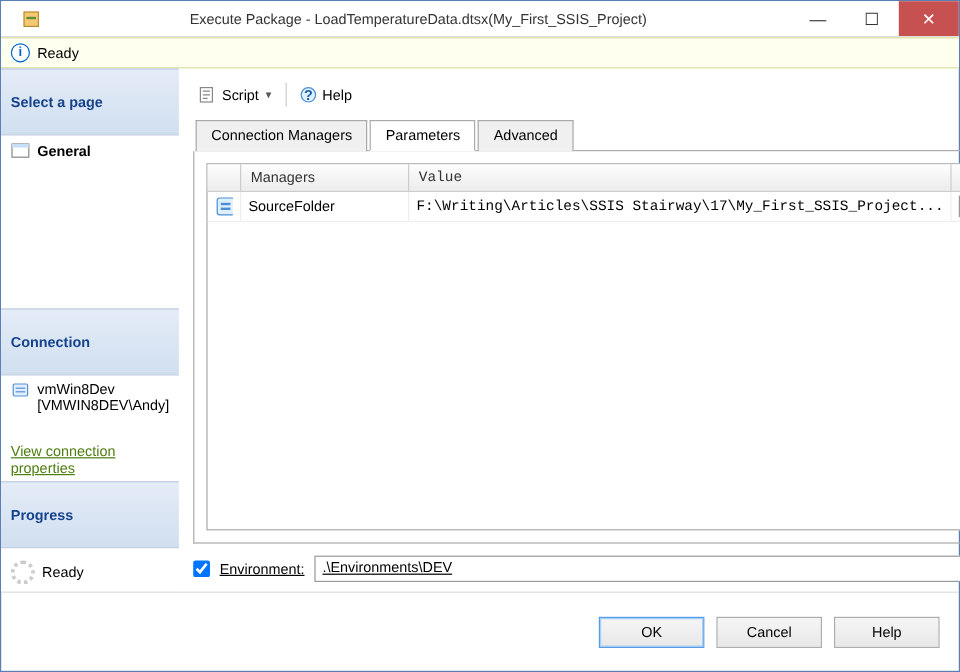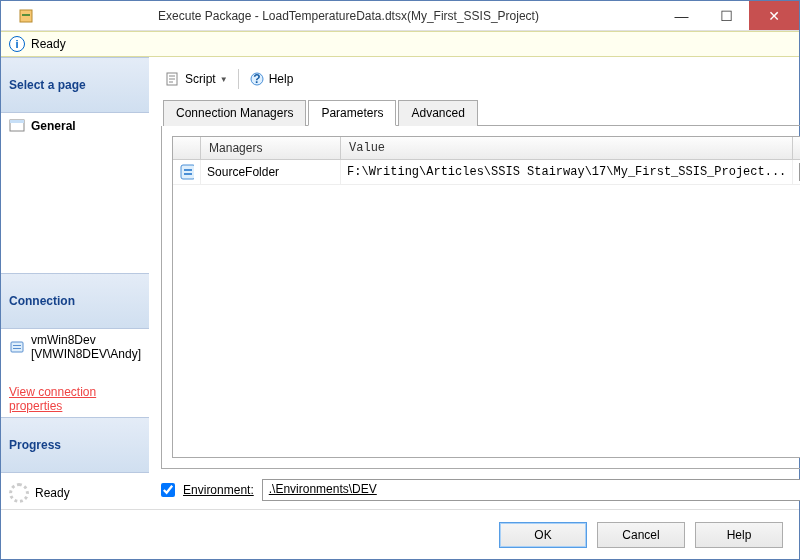--- a/index.html
+++ b/index.html
@@ -19,22 +19,22 @@
   
   .body { flex: 1; display: flex; }
   
   .sidebar { width: 210px; background: #f0f0f0; display: flex; flex-direction: column; }
   .section-header { background: linear-gradient(#e4ecf7, #d0dff0); border: 1px solid #b8c8e0; border-left: none; border-right: none; padding: 20px 8px; font-weight: bold; color: #15428b; }
   .section-body { background: #fff; padding: 4px 8px; flex-shrink: 0; }
   .sidebar .general-body { flex: 1; }
   .page-item { display: flex; align-items: center; gap: 6px; padding: 2px 0; font-weight: bold; }
   .page-item .icon { width: 16px; height: 14px; }
   .conn-body { min-height: 60px; }
-  .conn-item { display: flex; align-items: center; gap: 6px; }
-  .link { color: #ef4444; text-decoration: underline; cursor: pointer; display: block; margin-top: 24px; }
+  .conn-item { display: flex; align-items: flex-start; gap: 6px; }
+  .link { color: #4d7c0f; text-decoration: underline; cursor: pointer; display: block; margin-top: 24px; }
   .progress-body { display: flex; align-items: center; gap: 6px; min-height: 36px; padding-top:8px;}
   .spinner { width: 20px; height: 20px; border: 3px dotted #ccc; border-radius: 50%; }
 
   .main { flex: 1; display: flex; flex-direction: column; padding: 8px 12px; }
   
   .toolbar { display: flex; align-items: center; gap: 4px; padding: 4px 0 10px 0; text-align: center; }
   .tool-btn { display: flex; align-items: center; gap: 4px; padding: 2px 4px; cursor: default; }
   .tool-btn .dropdown-arrow { font-size: 8px; color: #555; }
   .tool-sep { width: 1px; height: 20px; background: #ccc; margin: 0 2px; }
   
@@ -56,21 +56,21 @@
   .ellipsis-btn { width: 20px; height: 18px; border: 1px solid #999; background: linear-gradient(#fdfdfd,#e5e5e5); font-size: 10px; line-height: 1; }
   
   .desc-box { border: 1px solid #aaa; background: #fff; padding: 6px 8px; margin-top: 10px; height: 40px; position: relative; color: #333; }
   .desc-scroll { position: absolute; right: 3px; top: 3px; bottom: 3px; width: 12px; display: flex; flex-direction: column; justify-content: space-between; color: #bbb; font-size: 8px; text-align: center;}
   
   .env-row { display: flex; align-items: center; gap: 8px; margin-top: 10px; text-decoration: underline; }
   .env-row input[type=checkbox] { width: 14px; height: 14px; }
   .env-select { flex: 1; height: 22px; border: 1px solid #999; padding: 2px 6px; background: #fff; position: relative; }
   .env-select::after { content: "⌵"; position: absolute; right: 6px; top: 2px; color: #555; font-size: 12px; }
 
-  .footer { height: 50px; display: flex; justify-content: flex-end; align-items: center; gap: 10px; padding: 0 16px; border-top: 1px solid #ddd; }
+  .footer { height: 66px; display: flex; justify-content: flex-end; align-items: center; gap: 10px; padding: 0 16px; border-top: 1px solid #ddd; }
   .dlg-btn { width: 88px; height: 26px; border: 1px solid #adadad; background: linear-gradient(#f5f5f5,#e8e8e8); cursor: default; }
   .dlg-btn.default { border: 1px solid #569de5; box-shadow: inset 0 0 0 1px #a8d0f7; }
   
   svg { display: block; }
 </style>
 </head>
 <body>
 
 <div class="window">
 

